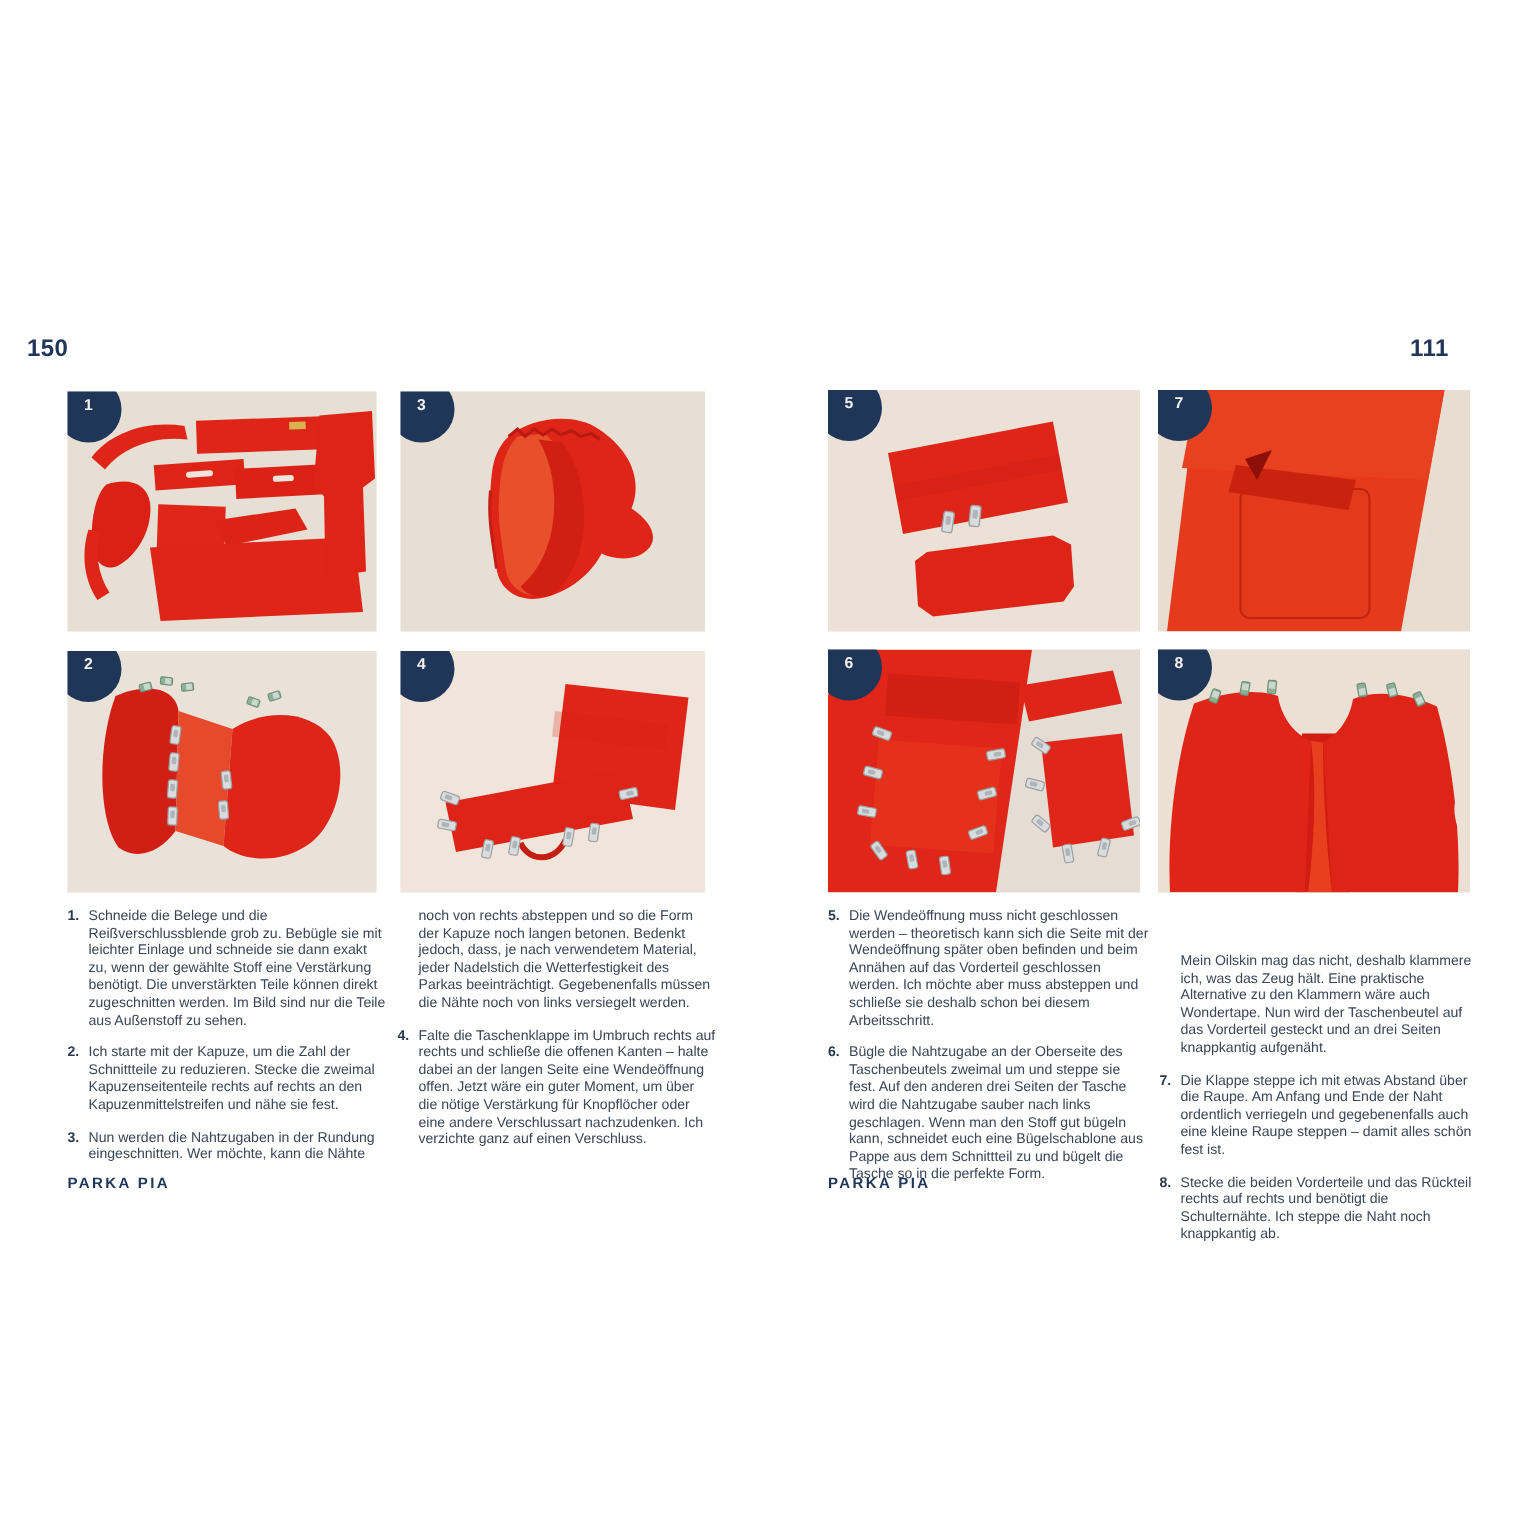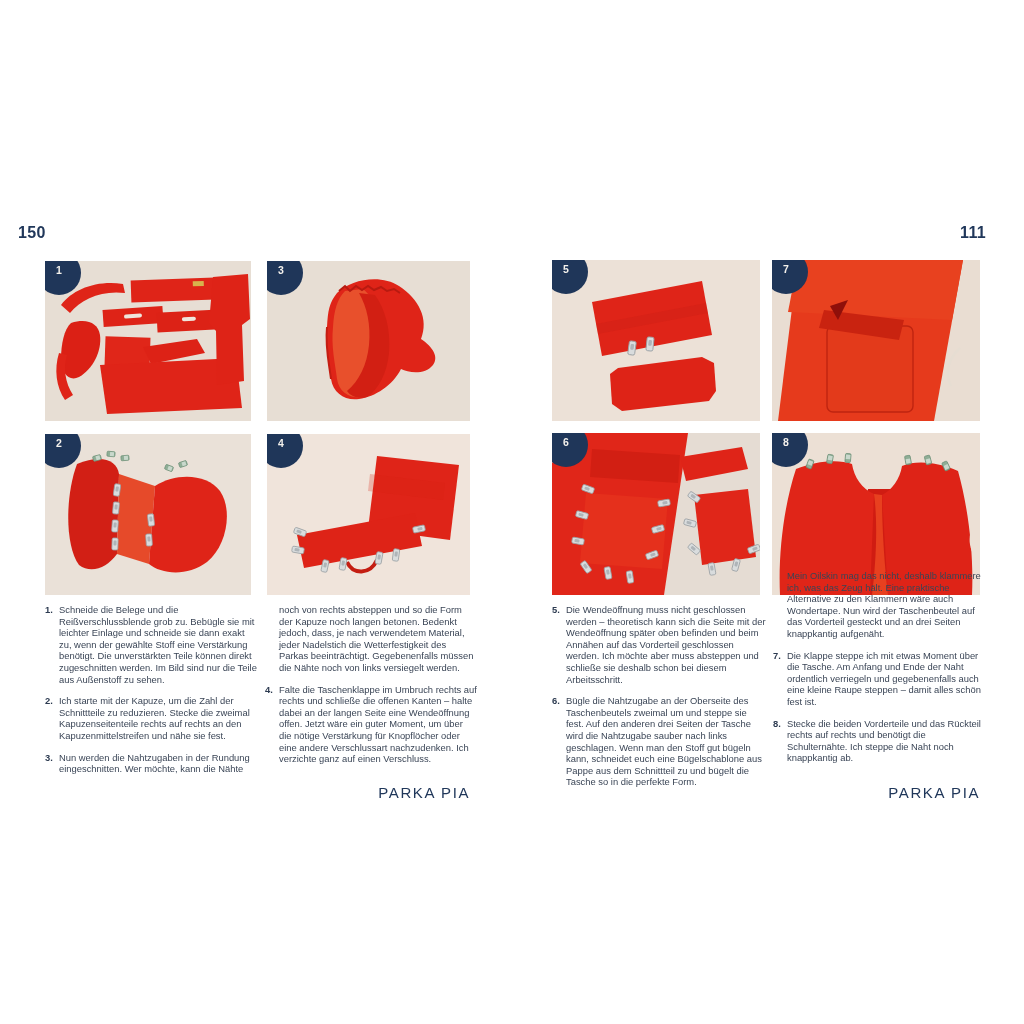--- a/index.html
+++ b/index.html
@@ -7,39 +7,39 @@
     width:1024px;height:1024px;position:relative;background:#ffffff;
     font-family:"Liberation Sans","DejaVu Sans",sans-serif;
     color:#3a4556;overflow:hidden;
     -webkit-hyphens:auto;hyphens:auto;
   }
   .pagenum{
     position:absolute;top:224px;font-size:16px;font-weight:bold;color:#20375a;
     letter-spacing:0.3px;
   }
   .pagenum.left{left:18px;}
-  .pagenum.right{left:940px;width:66px;text-align:center;}
+  .pagenum.right{left:940px;width:66px;text-align:left;}
   .photo{
     position:absolute;overflow:hidden;background:#e8dfd6;
   }
   .photo svg{position:absolute;left:0;top:0;display:block;}
   .badge{
     position:absolute;top:-10px;left:-8px;width:44px;height:44px;border-radius:50%;
     background:#1f3659;
   }
   .badge span{
     position:absolute;left:14px;top:13px;width:16px;text-align:center;
     color:#f4f1ec;font-size:10.5px;font-weight:bold;
   }
   .col{position:absolute;font-size:9.4px;line-height:11.6px;}
   .item{position:relative;padding-left:14px;margin:0 0 10px 0;}
   .item .num{position:absolute;left:0;top:0;font-weight:bold;color:#2c3a50;}
   .item p{margin:0;color:#3a4556;}
   .footer{
-    position:absolute;top:784px;text-align:right;font-size:15px;font-weight:normal;
+    position:absolute;top:784px;text-align:left;font-size:10px;font-weight:bold;
     color:#20375a;letter-spacing:1.6px;
   }
 </style>
 </head>
 <body>
 
 <svg width="0" height="0" style="position:absolute">
   <defs>
     <g id="clipMetal">
       <rect x="-3" y="-6" width="6" height="12" rx="1.5" fill="#d9dcdd" stroke="#9aa0a4" stroke-width="0.8"></rect>
@@ -254,28 +254,28 @@
   <div class="item">
     <span class="num">5.</span>
     <p>Die Wendeöffnung muss nicht geschlossen werden – theoretisch kann sich die Seite mit der Wendeöffnung später oben befinden und beim Annähen auf das Vorderteil geschlossen werden. Ich möchte aber muss absteppen und schließe sie deshalb schon bei diesem Arbeitsschritt.</p>
   </div>
   <div class="item">
     <span class="num">6.</span>
     <p>Bügle die Nahtzugabe an der Oberseite des Taschenbeutels zweimal um und steppe sie fest. Auf den anderen drei Seiten der Tasche wird die Nahtzugabe sauber nach links geschlagen. Wenn man den Stoff gut bügeln kann, schneidet euch eine Bügelschablone aus Pappe aus dem Schnittteil zu und bügelt die Tasche so in die perfekte Form.</p>
   </div>
 </div>
 
-<div class="col" style="left:773px;top:570px;width:214px">
+<div class="col" style="left:773px;top:634px;width:214px">
   <div class="item">
     <span class="num"></span>
     <p>Mein Oilskin mag das nicht, deshalb klammere ich, was das Zeug hält. Eine praktische Alternative zu den Klammern wäre auch Wondertape. Nun wird der Taschenbeutel auf das Vorderteil gesteckt und an drei Seiten knappkantig aufgenäht.</p>
   </div>
   <div class="item">
     <span class="num">7.</span>
-    <p>Die Klappe steppe ich mit etwas Moment über die Tasche. Am Anfang und Ende der Naht ordentlich verriegeln und gegebenenfalls auch eine kleine Raupe steppen – damit alles schön fest ist.</p>
+    <p>Die Klappe steppe ich mit etwas Abstand über die Raupe. Am Anfang und Ende der Naht ordentlich verriegeln und gegebenenfalls auch eine kleine Raupe steppen – damit alles schön fest ist.</p>
   </div>
   <div class="item">
     <span class="num">8.</span>
     <p>Stecke die beiden Vorderteile und das Rückteil rechts auf rechts und benötigt die Schulternähte. Ich steppe die Naht noch knappkantig ab.</p>
   </div>
 </div>
 
 <div class="footer" style="left:552px;width:428px">PARKA PIA</div>
 
 </body></html>

